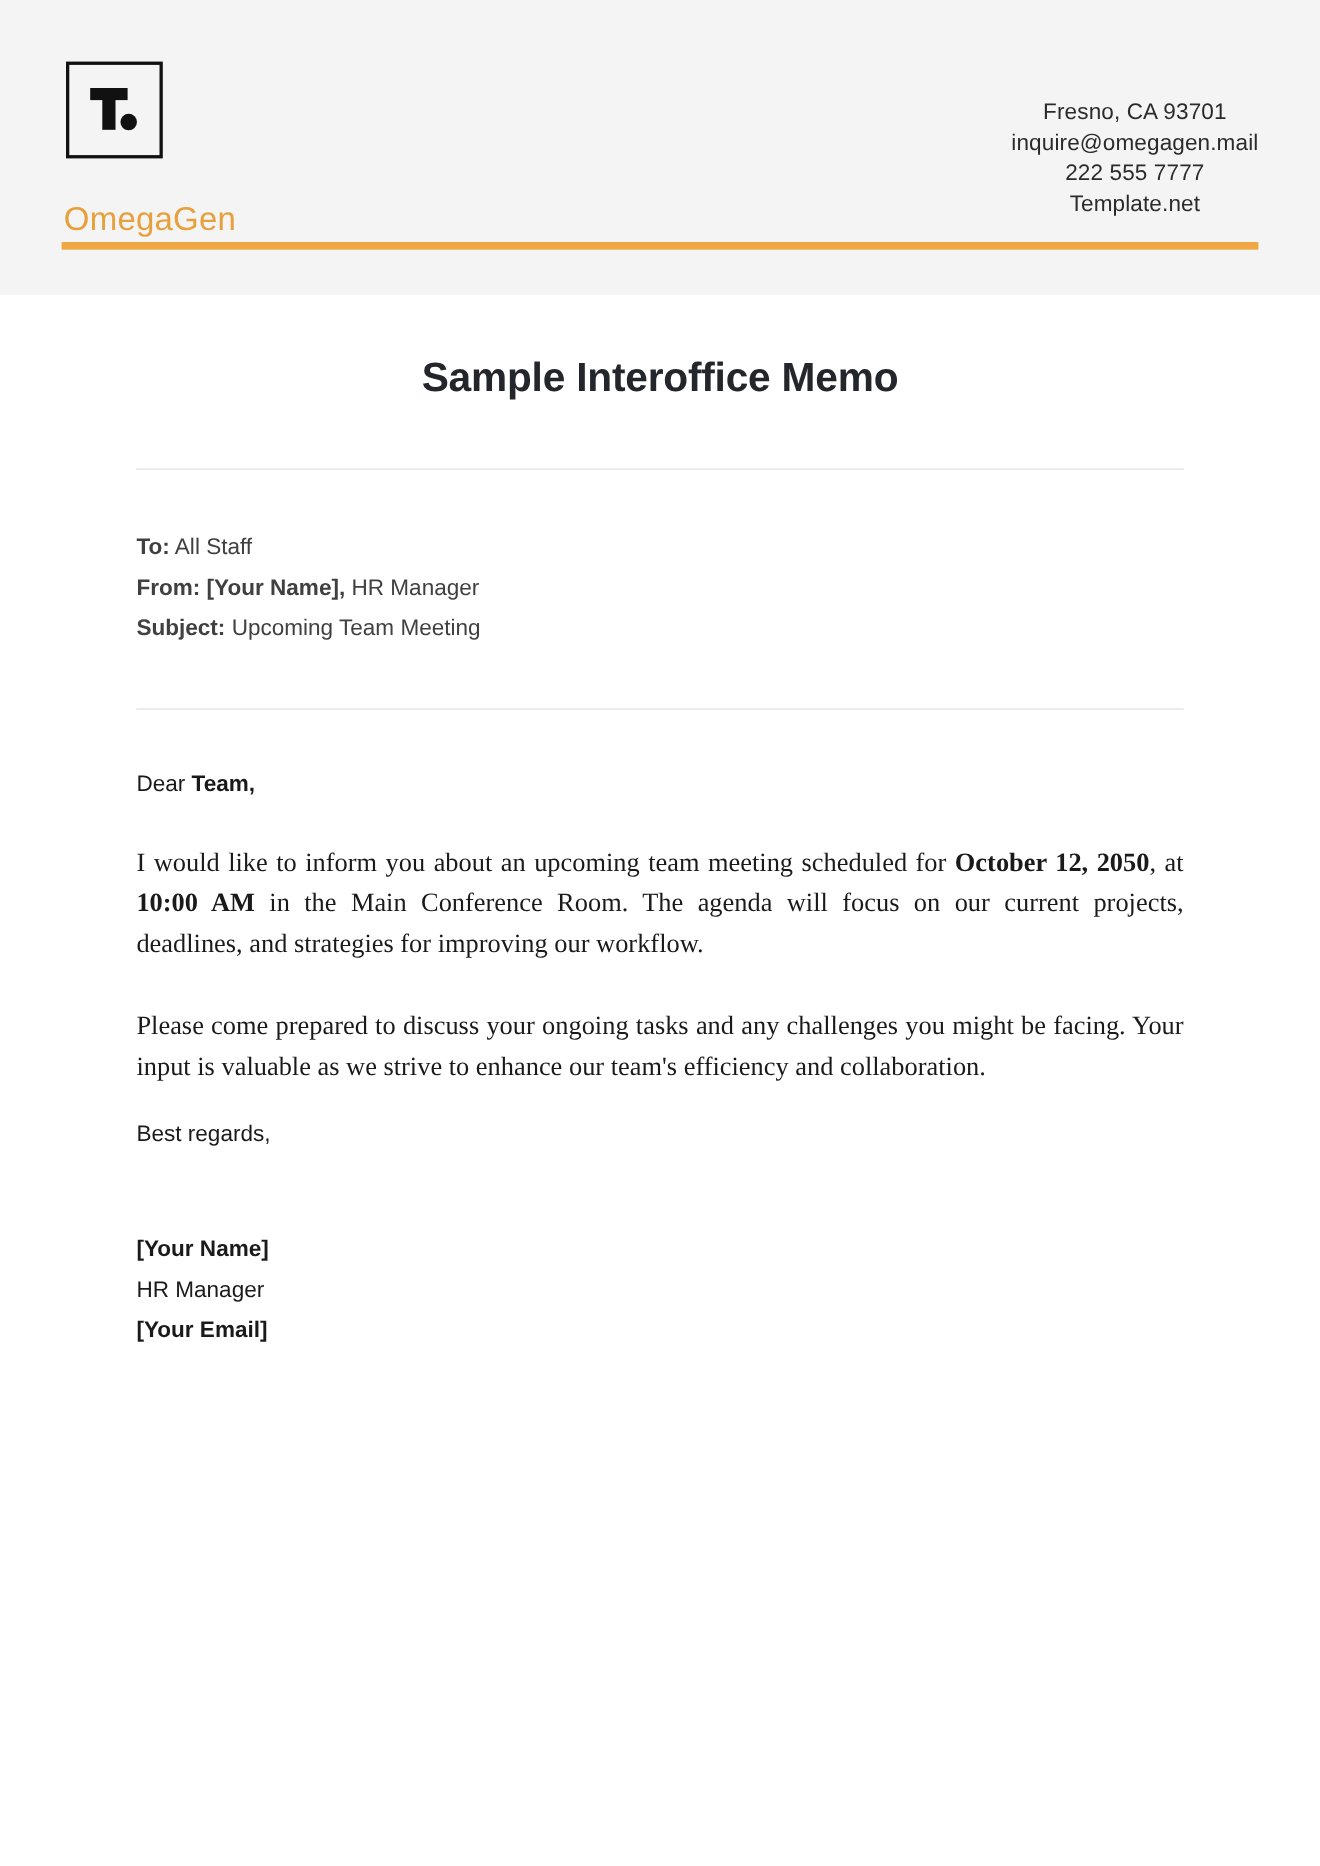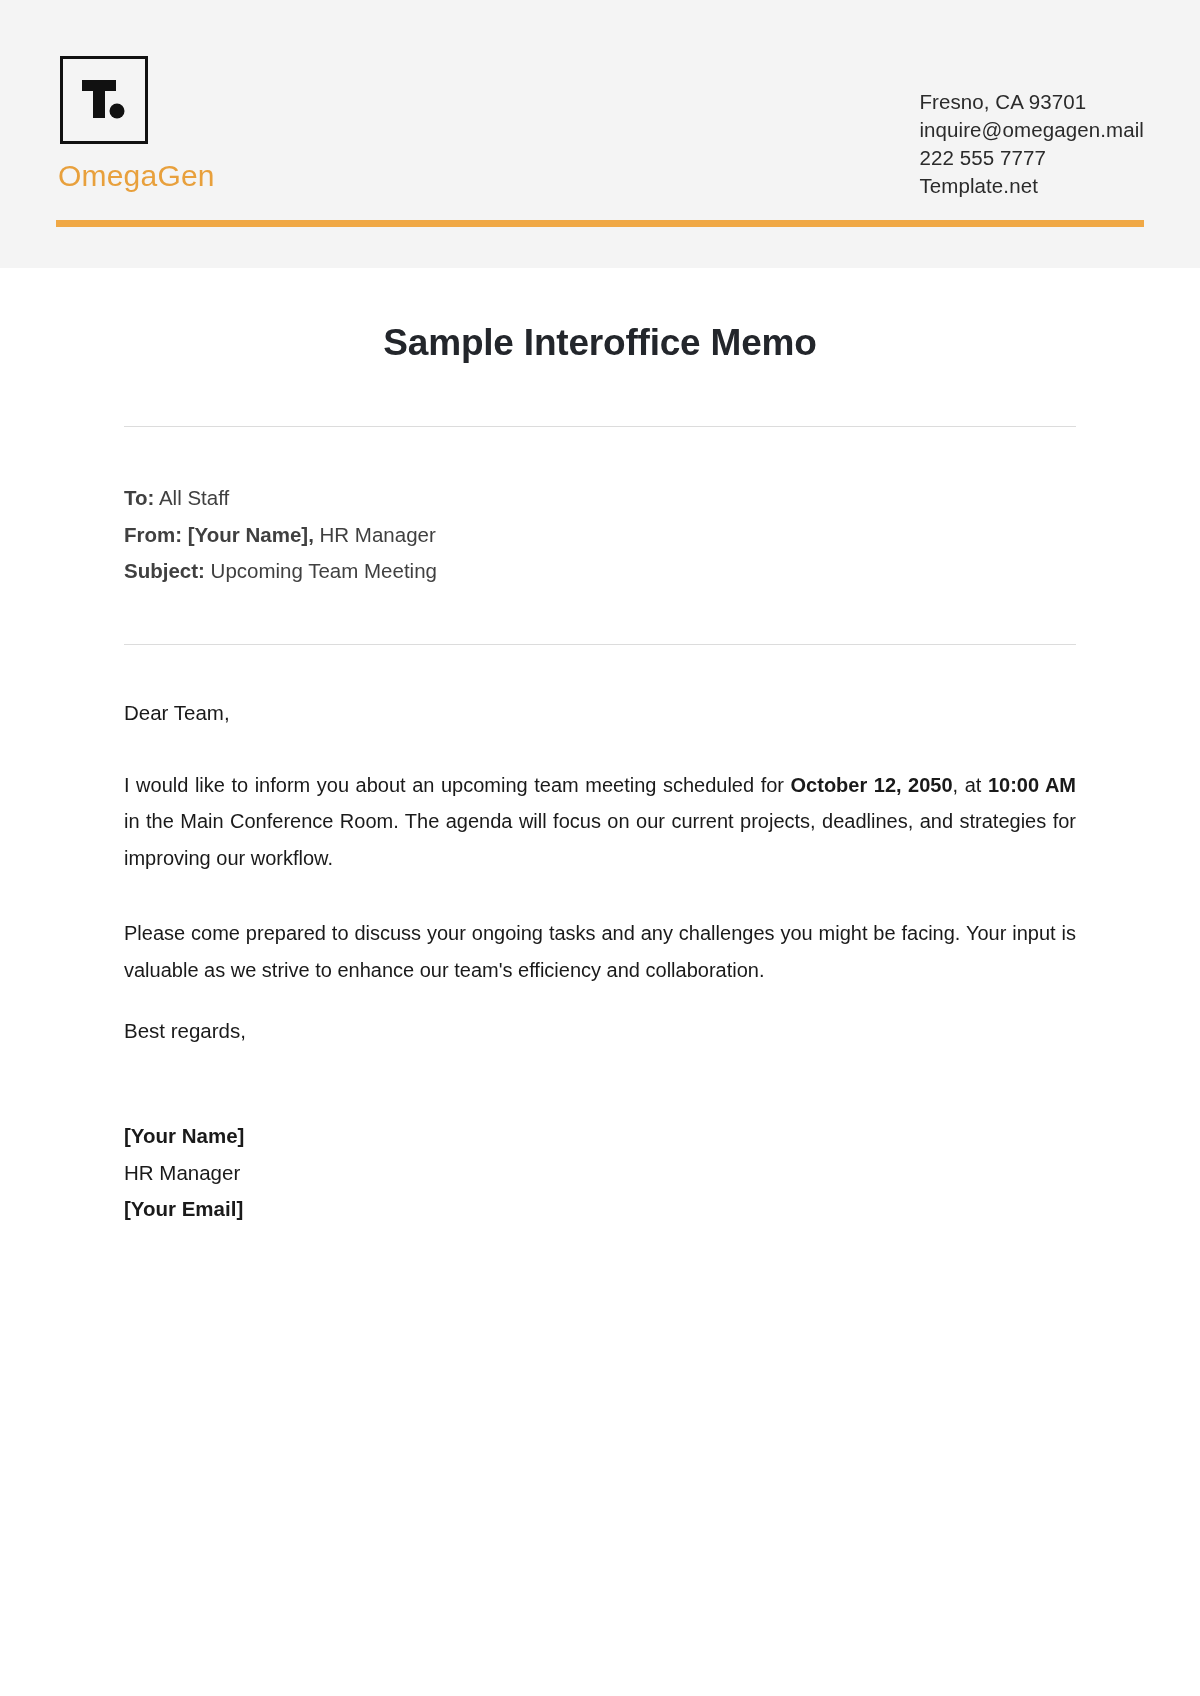--- a/index.html
+++ b/index.html
@@ -36,20 +36,21 @@
     display: flex;
     justify-content: space-between;
     align-items: flex-start;
     padding: 56px 56px 0 56px;
   }
 
   .brand {
     display: flex;
     flex-direction: column;
     align-items: flex-start;
+    gap: 24px;
   }
 
   .logo-mark {
     width: 88px;
     height: 88px;
     border: 3px solid #111111;
     box-sizing: border-box;
     display: flex;
     align-items: center;
     justify-content: center;
@@ -63,21 +64,21 @@
     margin-top: 17px;
     margin-left: 2px;
     font-size: 30px;
     line-height: 1;
     color: #e8a03c;
     letter-spacing: 0.2px;
     font-weight: 400;
   }
 
   .contact {
-    text-align: left;
+    text-align: center;
     font-size: 20.5px;
     line-height: 28px;
     color: #2b2b2b;
     padding-top: 32px;
     letter-spacing: 0.1px;
   }
   .contact div { white-space: nowrap; }
 
   .accent-rule {
     position: absolute;
@@ -122,29 +123,30 @@
     height: 1px;
     background: #dcdcdc;
     margin-top: 54px;
   }
 
   .salutation {
     margin-top: 53px;
     font-size: 20.5px;
     line-height: 30px;
   }
-  .salutation b { font-weight: normal; }
+  .salutation b { font-weight: bold; }
 
   .para {
     margin-top: 39px;
-    font-size: 20px;
+    font-size: 24px;
     line-height: 36.5px;
     text-align: justify;
     text-justify: inter-word;
     color: #1a1a1a;
+    font-family: Liberation Serif, serif;
   }
   .para b { font-weight: bold; }
 
   .closing {
     margin-top: 28px;
     font-size: 20.5px;
     line-height: 30px;
   }
 
   .signature {

